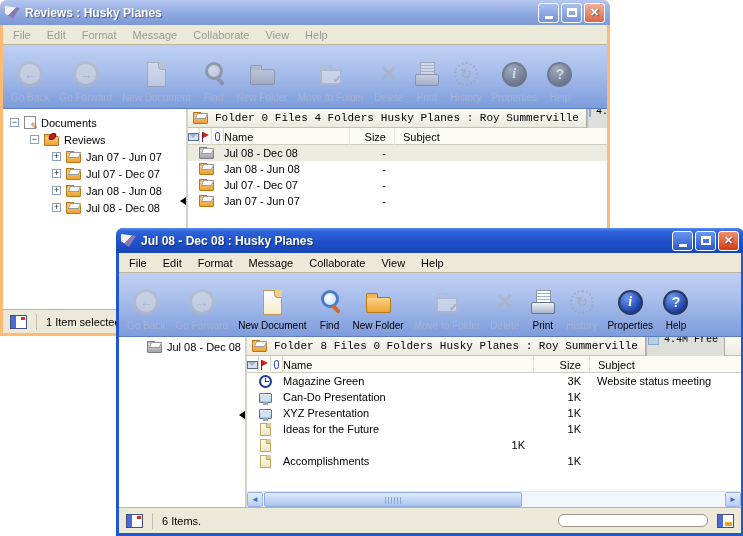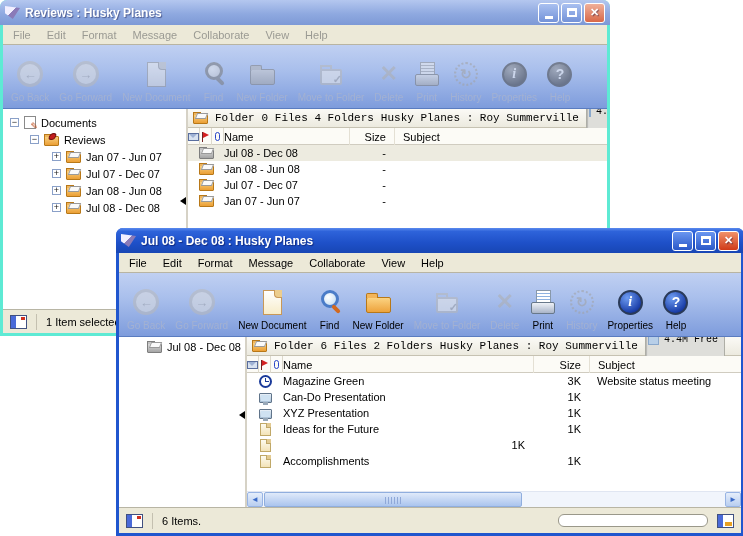--- a/index.html
+++ b/index.html
@@ -14,21 +14,21 @@
   }
 
   
   .window {
     position: absolute;
     display: flex;
     flex-direction: column;
     border-radius: 7px 7px 0 0;
     padding: 0 3px 3px 3px;
   }
-  .win-back  { left:0; top:0; width:610px; height:336px; background:#5eead4; z-index:1; }
+  .win-back  { left:0; top:0; width:610px; height:336px; background:#fdba74; z-index:1; }
   .win-front { left:116px; top:228px; width:628px; height:308px; background:#2056ce; z-index:2; }
 
   .titlebar {
     height: 25px;
     flex: 0 0 25px;
     margin: 0 -3px;
     padding: 0 5px;
     display: flex;
     align-items: center;
     gap: 5px;
@@ -639,21 +639,21 @@
         <span class="fi fi-folder grey"></span>
         <span>Jul 08 - Dec 08</span>
       </div>
       <span class="pane-arrow"></span>
     </div>
 
     <div class="rightpane">
       <div class="folderbar">
         <span class="fi fi-folder"></span>
         <span>Folder</span>
-        <span>6 Files 2 Folders</span>
+        <span>8 Files 0 Folders</span>
         <span>Husky Planes : Roy Summerville</span>
         <span class="freebox">
             <span>4.4M Free</span>
           </span>
         <span class="sq-icon"></span>
         <span class="pencil">✎</span>
       </div>
       <div class="colheader grid">
         <span class="hicons">
           <span class="hic">

